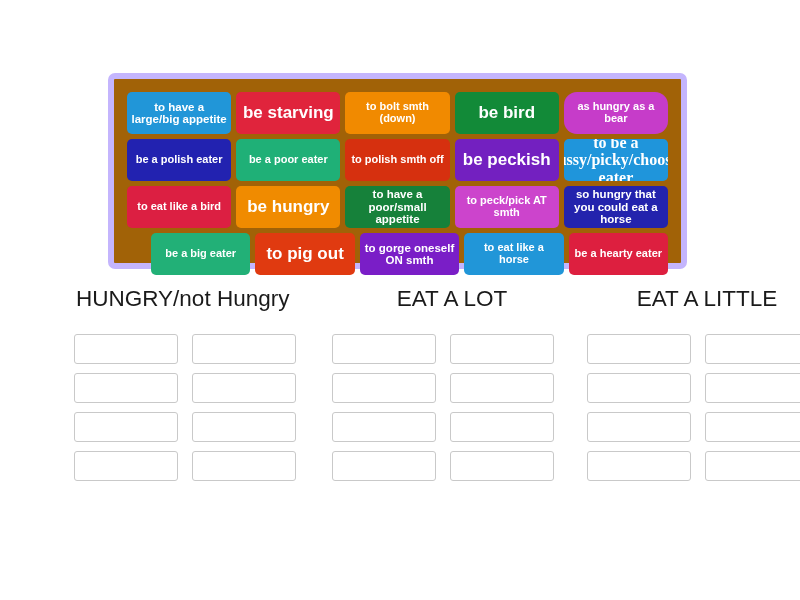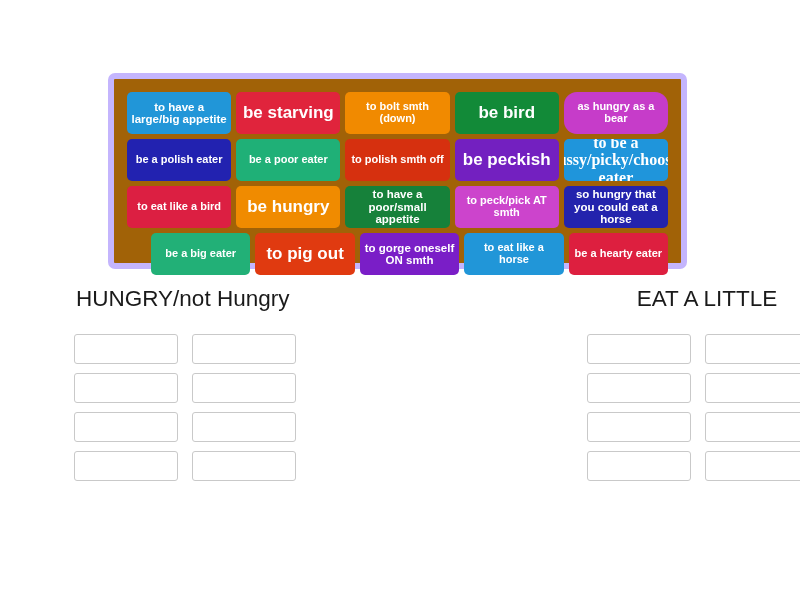--- a/index.html
+++ b/index.html
@@ -141,20 +141,33 @@
         <div class="slot"></div>
         <div class="slot"></div>
         <div class="slot"></div>
         <div class="slot"></div>
         <div class="slot"></div>
         <div class="slot"></div>
         <div class="slot"></div>
         <div class="slot"></div>
       </div>
     </div>
+    <div class="category col-1">
+      <div class="cat-title">EAT A LOT</div>
+      <div class="slot-grid">
+        <div class="slot"></div>
+        <div class="slot"></div>
+        <div class="slot"></div>
+        <div class="slot"></div>
+        <div class="slot"></div>
+        <div class="slot"></div>
+        <div class="slot"></div>
+        <div class="slot"></div>
+      </div>
+    </div>
     <div class="category col-2">
       <div class="cat-title">EAT A LITTLE</div>
       <div class="slot-grid">
         <div class="slot"></div>
         <div class="slot"></div>
         <div class="slot"></div>
         <div class="slot"></div>
         <div class="slot"></div>
         <div class="slot"></div>
         <div class="slot"></div>

